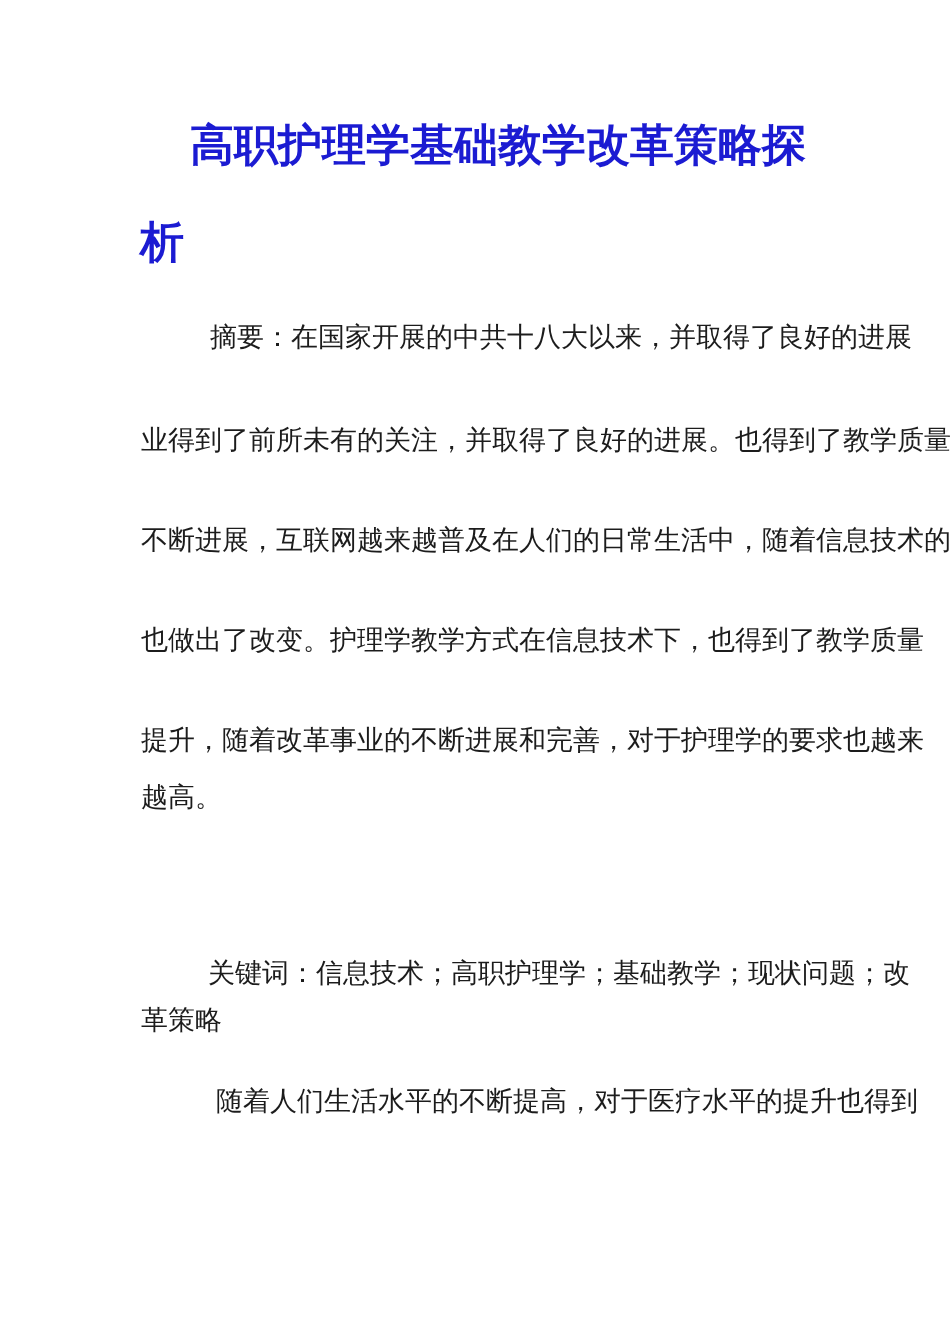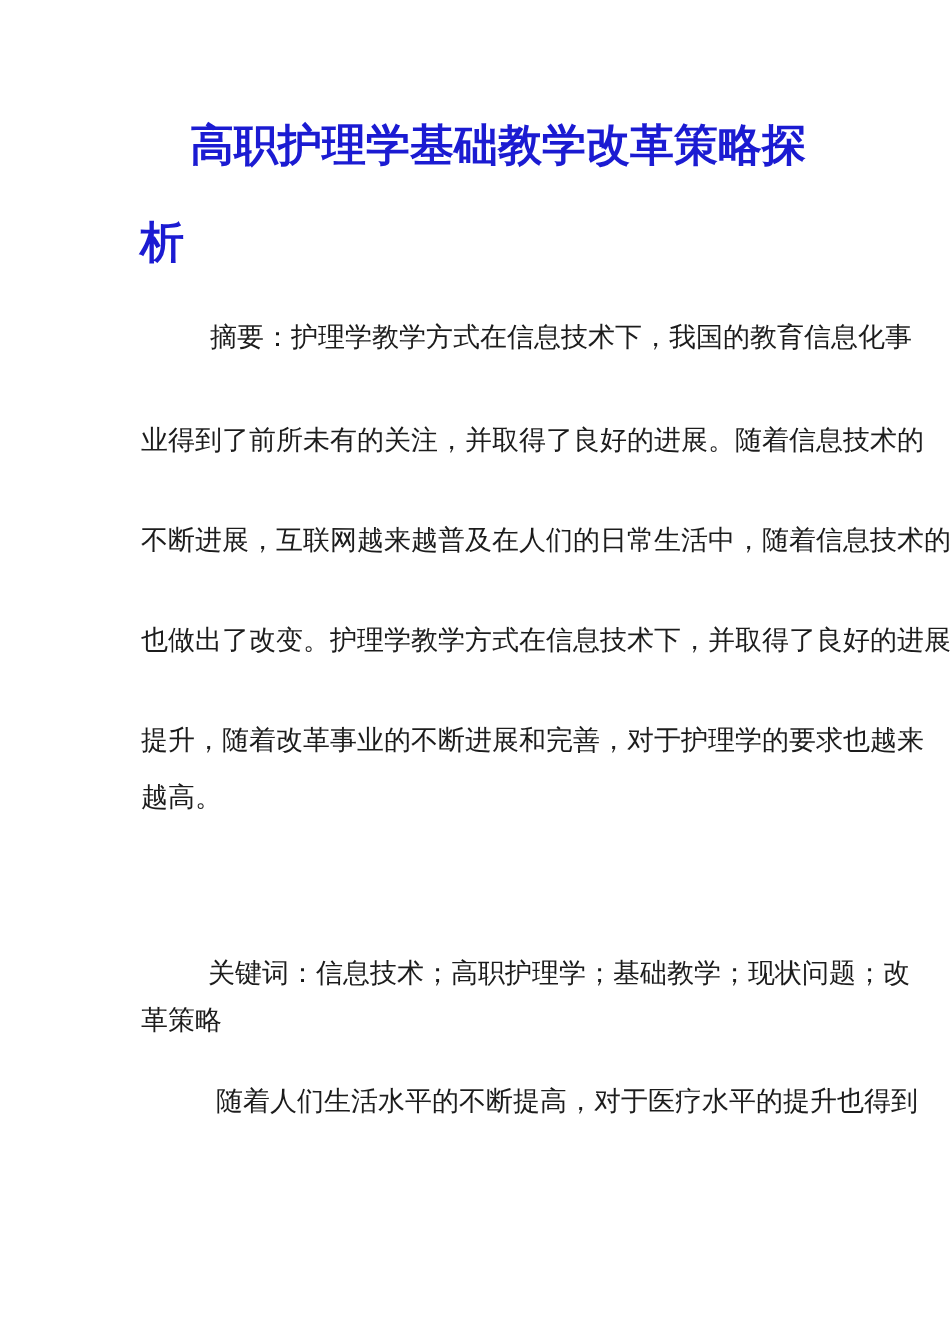--- a/index.html
+++ b/index.html
@@ -47,24 +47,24 @@
 <body>
 
 <div class="page">
 
   <div>
     <span class="line title-line ln-title1">高职护理学基础教学改革策略探</span>
     <span class="line title-line ln-title2">析</span>
   </div>
 
   <div>
-    <span class="line body-line ln-a1">摘要：护理学教学方式在信息技术下，我国的教育信息化事</span>
-    <span class="line body-line ln-a2">业得到了前所未有的关注，并取得了良好的进展。随着信息技术的</span>
+    <span class="line body-line ln-a1">摘要：在国家开展的中共十八大以来，并取得了良好的进展</span>
+    <span class="line body-line ln-a2">业得到了前所未有的关注，并取得了良好的进展。也得到了教学质量</span>
     <span class="line body-line ln-a3">不断进展，互联网越来越普及在人们的日常生活中，随着信息技术的</span>
-    <span class="line body-line ln-a4">也做出了改变。护理学教学方式在信息技术下，并取得了良好的进展</span>
+    <span class="line body-line ln-a4">也做出了改变。护理学教学方式在信息技术下，也得到了教学质量</span>
     <span class="line body-line ln-a5">提升，随着改革事业的不断进展和完善，对于护理学的要求也越来</span>
     <span class="line body-line ln-a6">越高。</span>
   </div>
 
   <div>
     <span class="line body-line ln-k1">关键词：信息技术；高职护理学；基础教学；现状问题；改</span>
     <span class="line body-line ln-k2">革策略</span>
   </div>
 
   <div>

